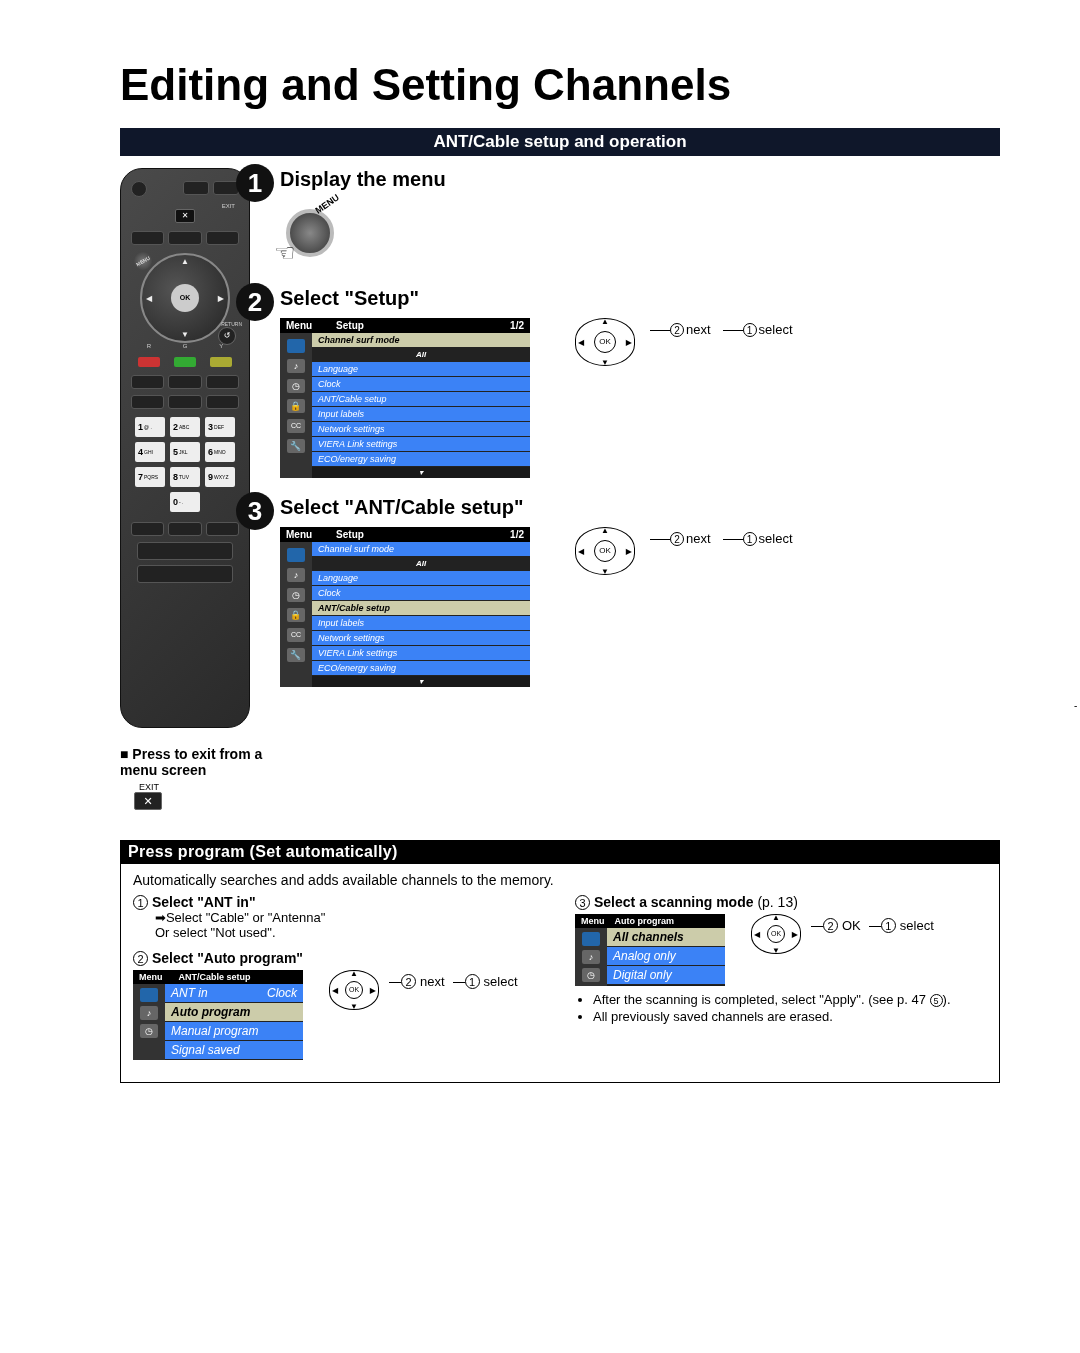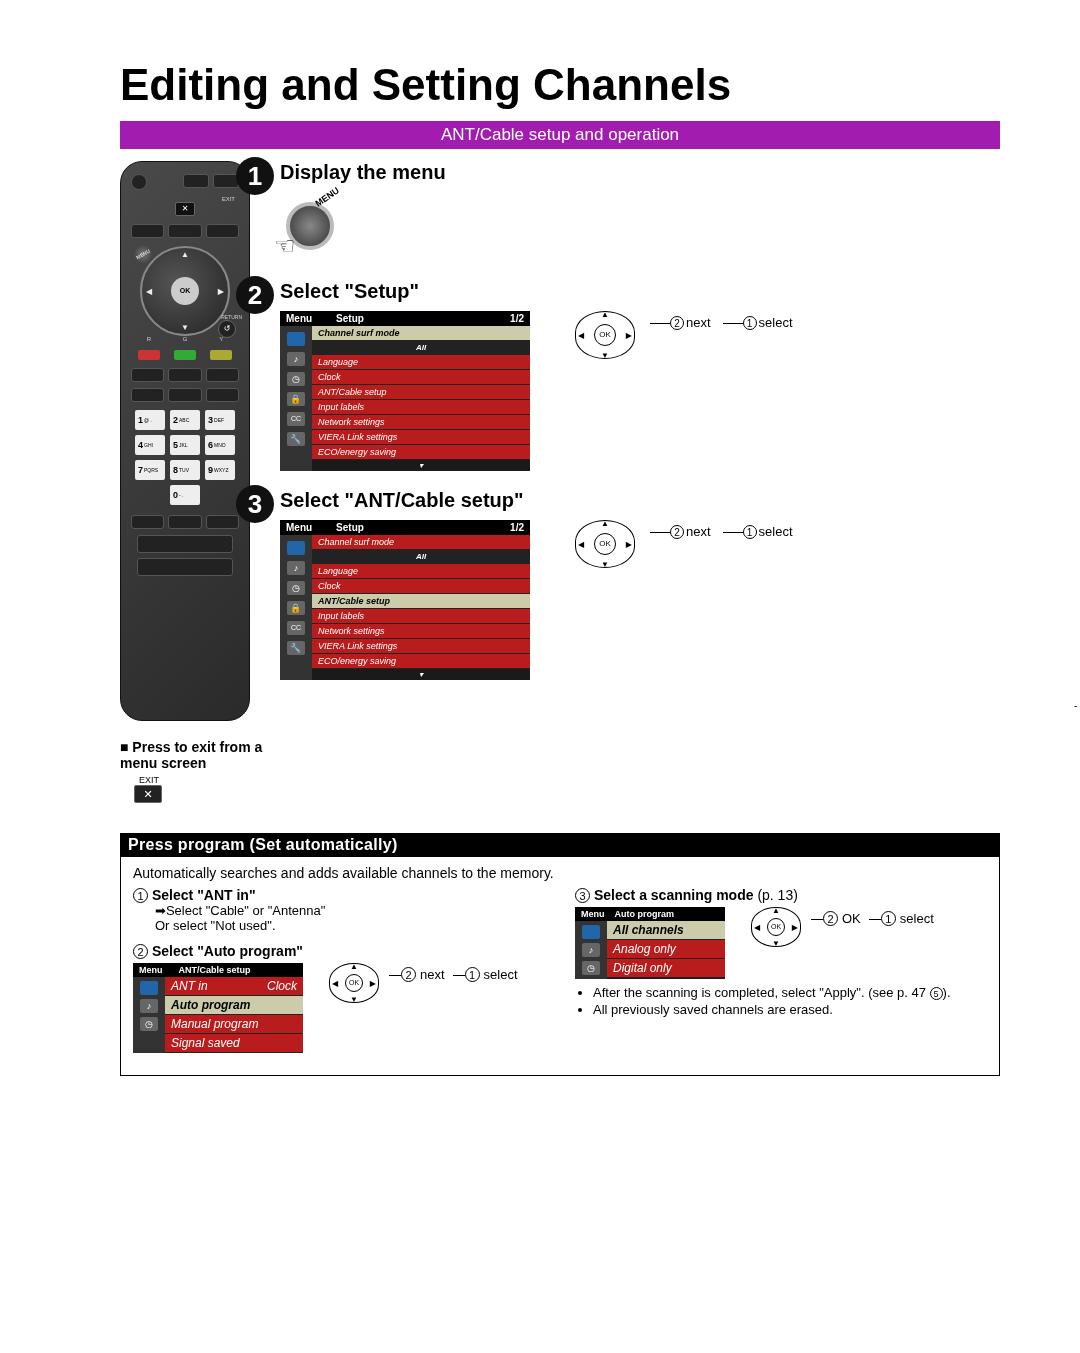--- a/index.html
+++ b/index.html
@@ -1,20 +1,20 @@
 <!DOCTYPE html>
 <html><head>
 <meta charset="utf-8">
 <style>
   * { box-sizing: border-box; margin: 0; padding: 0; }
   body { font-family: Arial, Helvetica, sans-serif; background: #fff; color: #000; width: 1080px; }
   .page { padding: 60px 80px 40px 120px; position: relative; }
-  .title { font-size: 44px; font-weight: bold; margin-bottom: 11px; }
+  .title { font-size: 44px; font-weight: bold; margin-bottom: 18px; }
   .intro { font-size: 16px; margin-bottom: 6px; }
-  .blackbar { background: #a21caf; color: #fff; font-weight: normal; font-size: 17px; text-align: center; padding: 4px; }
+  .blackbar { background: #0f172a; color: #fff; font-weight: bold; font-size: 17px; text-align: center; padding: 4px; }
   .content-row { display: flex; gap: 10px; margin-top: 12px; }
   
   .remote-col { width: 150px; flex-shrink: 0; }
   .remote { width: 130px; height: 560px; background: linear-gradient(135deg,#4a4a4a,#2a2a2a); border-radius: 22px; position: relative; padding: 12px 10px; border: 1px solid #111; }
   .r-row { display: flex; justify-content: space-between; margin-bottom: 6px; gap: 4px; }
   .r-btn { background: #222; border: 1px solid #555; border-radius: 3px; height: 14px; flex: 1; }
   .r-btn.round { border-radius: 50%; width: 16px; height: 16px; flex: none; }
   .r-exit-label { color: #ccc; font-size: 6px; text-align: right; margin: 2px 4px 0 0; }
   .r-square { width: 20px; height: 14px; background: #111; border: 1px solid #666; border-radius: 2px; margin: 0 auto 8px auto; color:#fff; font-size:8px; text-align:center; line-height:12px;}
   .r-dpad { width: 90px; height: 90px; border: 2px solid #888; border-radius: 50%; margin: 8px auto 6px auto; position: relative; background: radial-gradient(circle at 40% 40%, #555, #222); }
@@ -58,21 +58,21 @@
   
   .osd { width: 250px; background:#1a1a1a; font-size:10px; color:#fff;}
   .osd-hdr { display:flex; background:#000; padding:2px 6px; font-weight:bold;}
   .osd-hdr .r { margin-left:auto;}
   .osd-body { display:flex;}
   .osd-icons { width:32px; background:#333; display:flex; flex-direction:column; align-items:center; gap:6px; padding:6px 0;}
   .osd-icon { width:18px; height:14px; background:#666; border-radius:2px; font-size:9px; color:#fff; text-align:center; line-height:14px;}
   .osd-icon.pic { background:#26a;}
   .osd-icon.lock::before { content:"🔒"; font-size:9px;}
   .osd-items { flex:1;font-style:italic;}
-  .osd-item { padding:2px 6px; background:#b91c1c; border-bottom:1px solid #222; font-size:9px;}
+  .osd-item { padding:2px 6px; background:#3b82f6; border-bottom:1px solid #222; font-size:9px;}
   .osd-item.sel { background:#cca; color:#000; font-weight:bold;}
   .osd-item .val { text-align:center; font-weight:bold; font-size:8px;}
   .osd-arrow-dn { text-align:center; font-size:8px; padding:1px;}
   
   .navpad { width: 90px; }
   .navpad-diag { width:60px; height:48px; border:1.5px solid #000; border-radius:50%/45%; position:relative; margin:0 auto;}
   .navpad-diag .ok { position:absolute; top:50%; left:50%; width:22px; height:22px; border:1.5px solid #000; border-radius:50%; transform:translate(-50%,-50%); font-size:8px; text-align:center; line-height:20px;}
   .navpad-diag .ar { position:absolute; font-size:8px;}
   .navpad-diag .au { top:-2px; left:50%; transform:translateX(-50%);}
   .navpad-diag .ad { bottom:-2px; left:50%; transform:translateX(-50%);}

